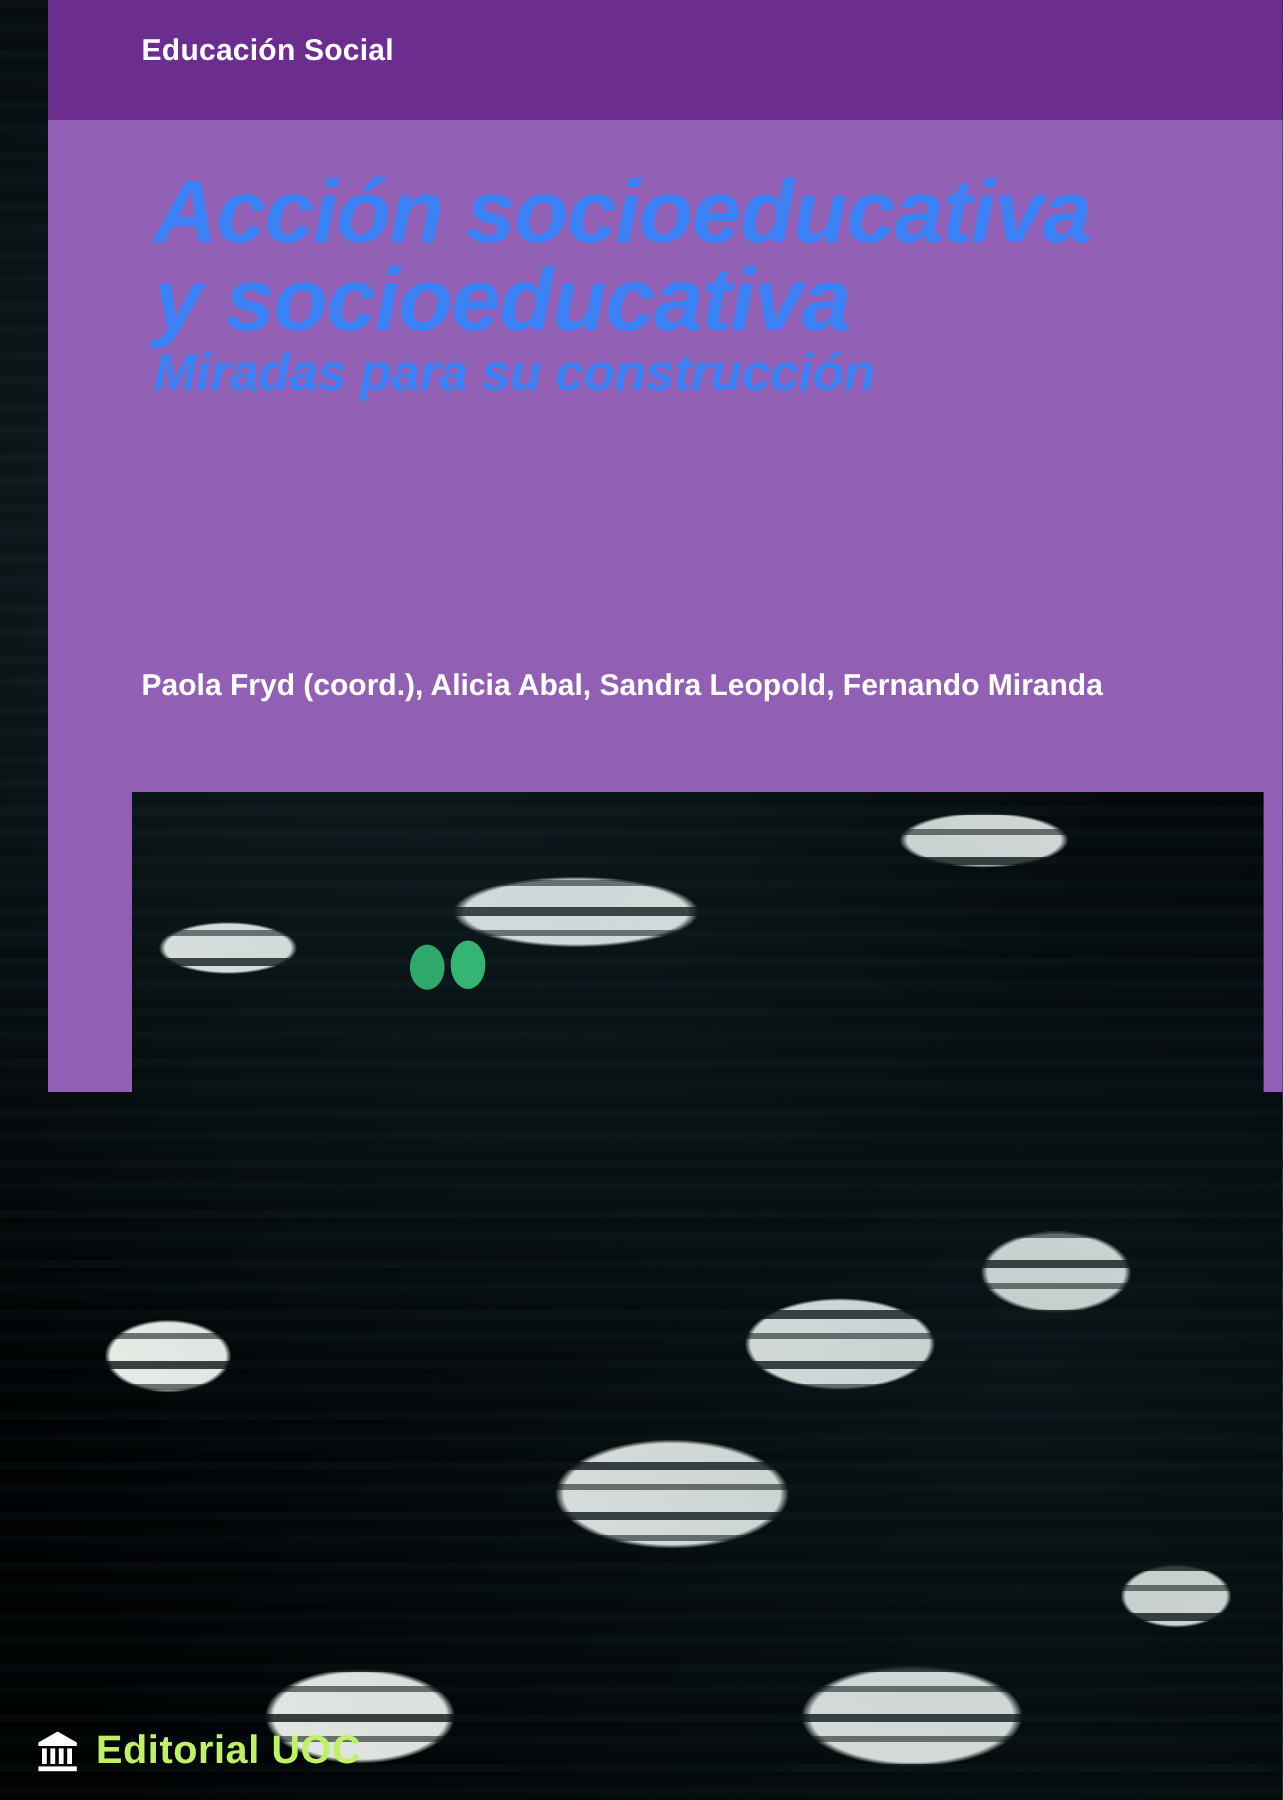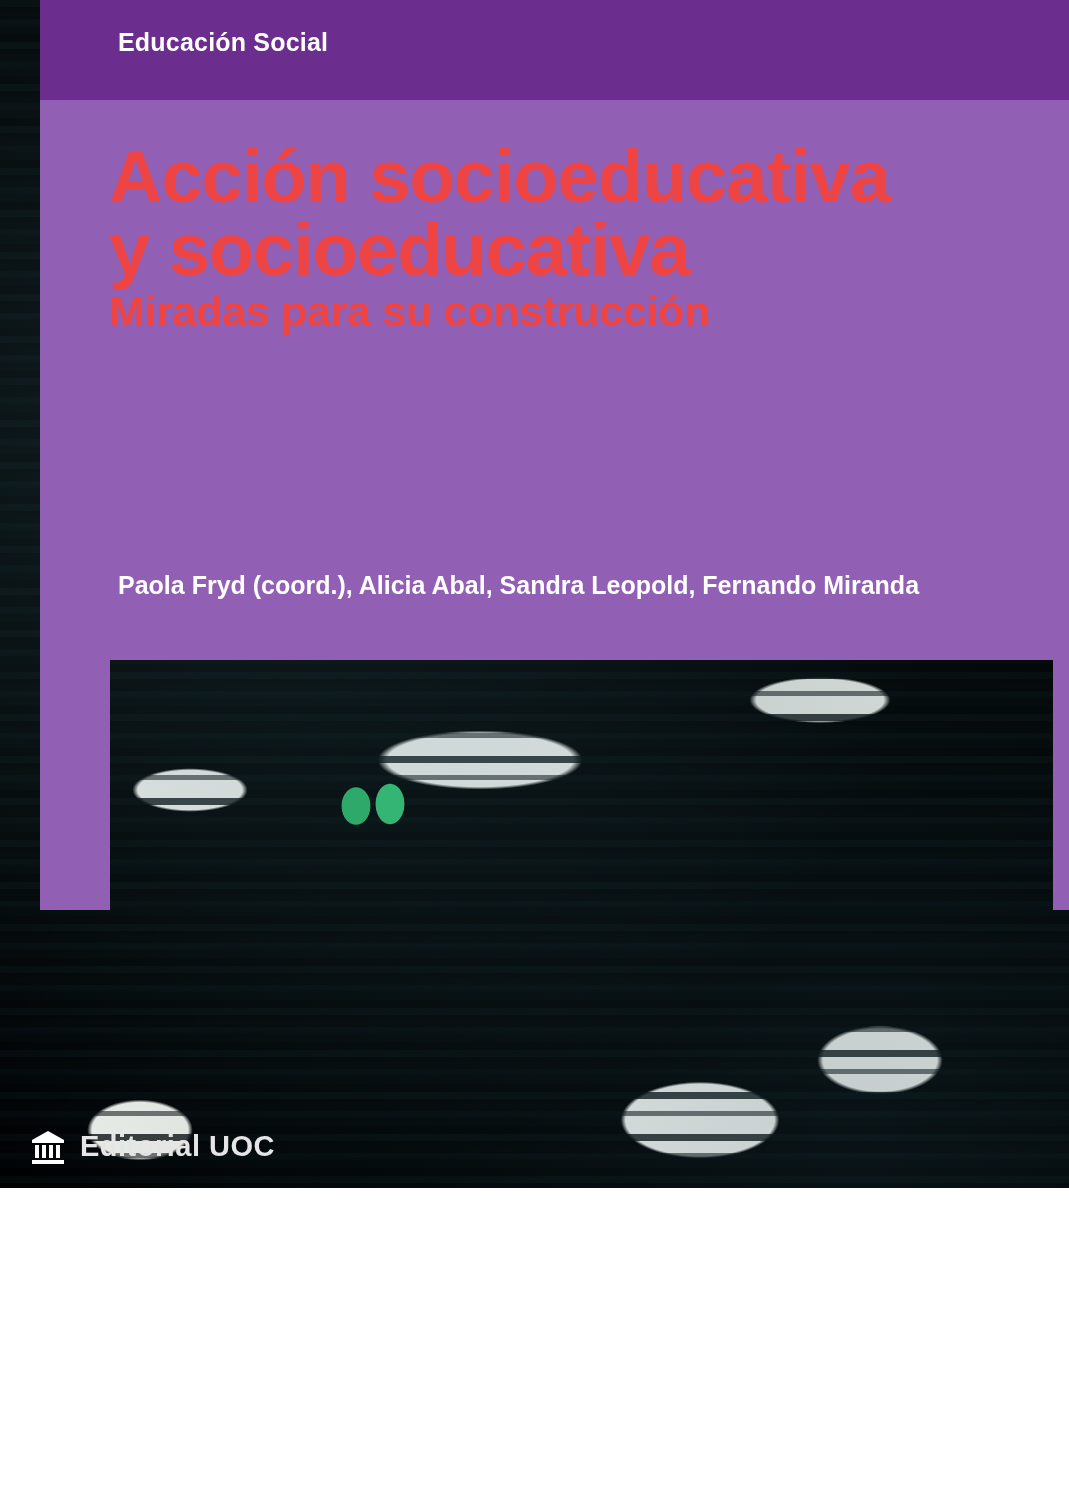--- a/index.html
+++ b/index.html
@@ -8,21 +8,21 @@
     background: #ffffff;
   }
   body {
     font-family: "Liberation Sans", sans-serif;
     -webkit-font-smoothing: antialiased;
   }
 
   .cover {
     position: relative;
     width: 1069px;
-    height: 1188px;
+    height: 1500px;
     overflow: hidden;
     background: #0d1418;
   }
 
   
   .photo {
     position: absolute;
     left: 0; top: 0;
     width: 1069px;
     height: 1500px;
@@ -129,24 +129,25 @@
     position: absolute;
     left: 1053px; top: 660px;
     width: 16px;
     height: 250px;
     background: #9160b4;
   }
 
   
   .titles {
     position: absolute;
-    left: 109px;
+    left: 128px;
     top: 140px;
     width: 910px;
-    color: #ef4444;
+    color: #3b82f6;
+    font-style: italic;
   }
   .title {
     font-size: 74px;
     font-weight: bold;
     line-height: 0.99;
     letter-spacing: -1px;
     margin: 0;
   }
   .title .ln { display: block; }
   .subtitle {
@@ -157,39 +158,39 @@
   .authors {
     position: absolute;
     left: 118px;
     top: 553px;
     width: 910px;
     color: #ffffff;
     font-size: 25px;
     font-weight: bold;
     line-height: 1.45;
   }
-  .authors .ln { display: block; margin-top: 14px; }
+  .authors .ln { display: block; }
 
   
   .publisher {
     position: absolute;
     left: 28px;
     bottom: 22px;
     display: flex;
     align-items: center;
     gap: 12px;
   }
   .pub-mark {
     width: 40px;
     height: 40px;
     position: relative;
   }
   .pub-name {
-    color: #e5e5e5;
-    font-size: 29px;
+    color: #bef264;
+    font-size: 33px;
     font-weight: bold;
     letter-spacing: 0.5px;
   }
 </style>
 </head>
 <body>
 
 <div class="cover">
 
   <div class="photo"></div>

